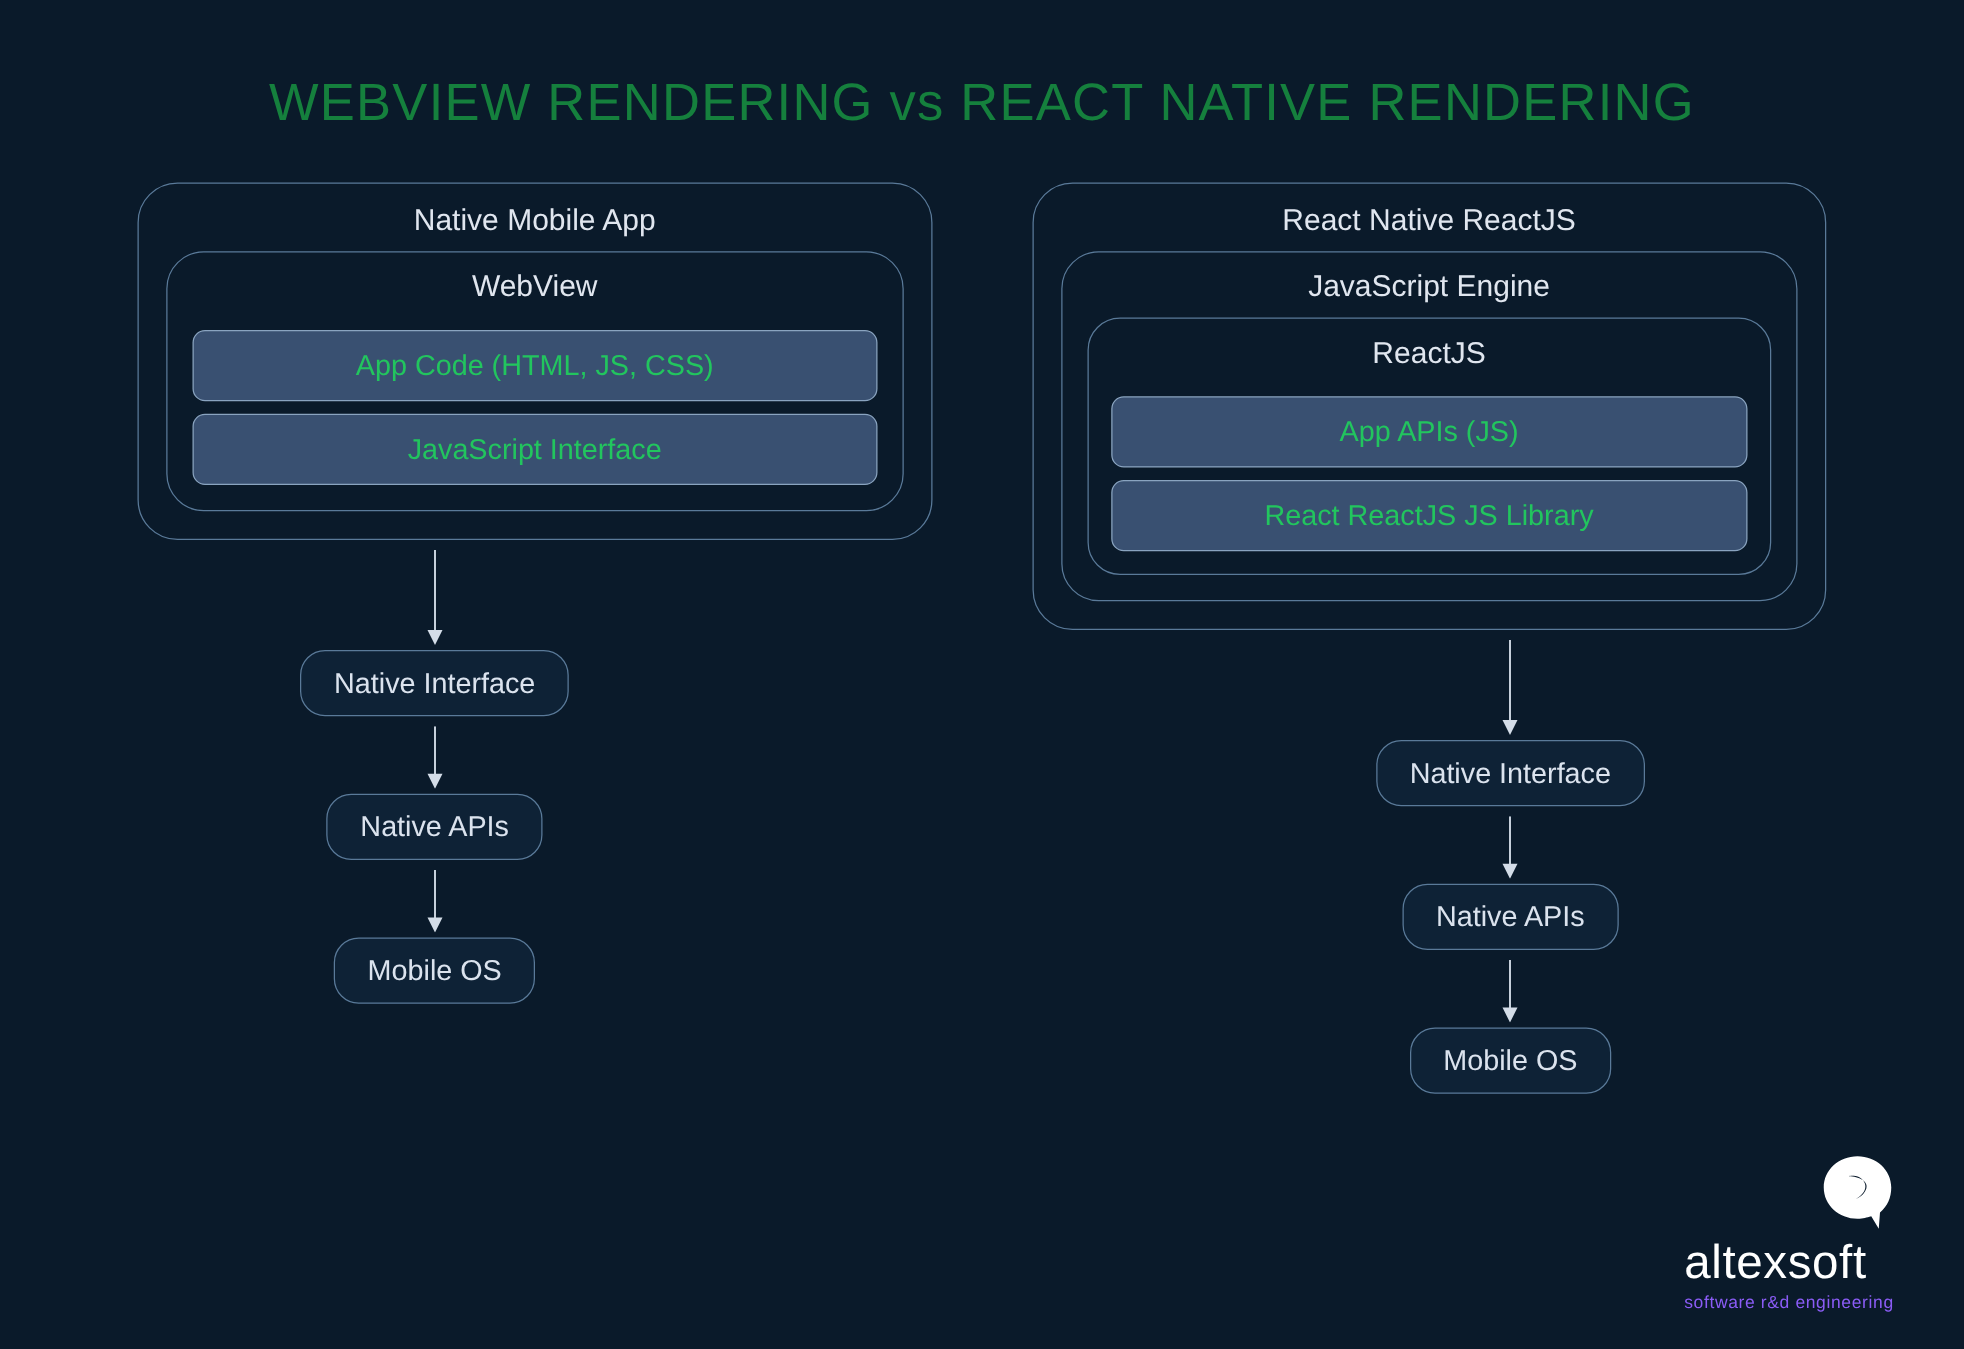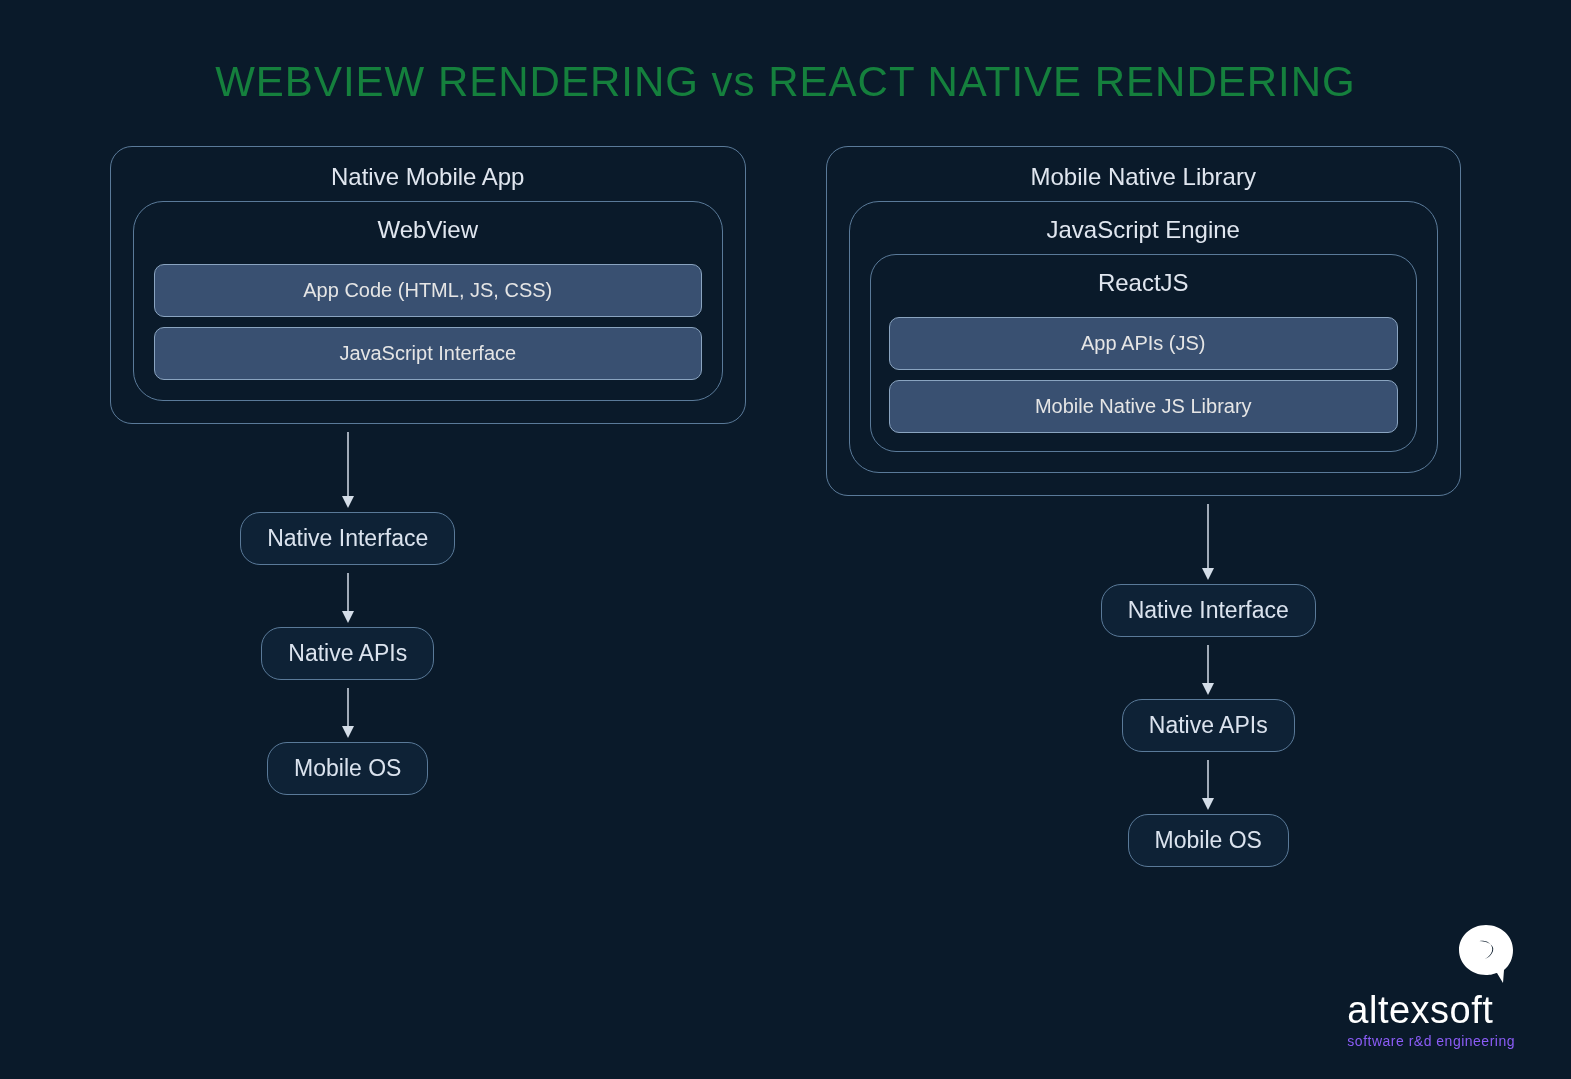--- a/index.html
+++ b/index.html
@@ -29,21 +29,21 @@
   }
   .column {
     flex: 1;
     display: flex;
     flex-direction: column;
     align-items: center;
   }
   
   .outer-box {
     border: 1.5px solid #5a7a99;
-    border-radius: 22px;
+    border-radius: 32px;
     width: 100%;
     padding: 12px 22px 22px 22px;
     text-align: center;
   }
   .outer-title {
     font-size: 24px;
     padding: 4px 0 10px 0;
     color: #e0e6ef;
   }
   .mid-box {
@@ -59,22 +59,22 @@
   .inner-box {
     border: 1.5px solid #5a7a99;
     border-radius: 26px;
     padding: 10px 18px 18px 18px;
   }
   .solid-block {
     background: #395071;
     border: 1.5px solid #8aa4c0;
     border-radius: 10px;
     padding: 14px 0;
-    font-size: 20px;
-    color: #e5e5e5;
+    font-size: 23px;
+    color: #22c55e;
     margin-top: 10px;
   }
   .solid-block:first-of-type { margin-top: 6px; }
   .flow-block {
     border: 1.5px solid #5a7a99;
     border-radius: 20px;
     padding: 12px 26px;
     font-size: 23px;
     color: #dbe3ee;
     background: #0e2236;
@@ -165,27 +165,27 @@
             <line x1="10" y1="0" x2="10" y2="40" stroke="#d4dde8" stroke-width="1.5"></line>
             <polygon points="10,50 4,38 16,38" fill="#d4dde8"></polygon>
           </svg>
       </div>
       <div class="flow-block">Mobile OS</div>
     </div>
   </div>
 
   <div class="column">
     <div class="outer-box">
-      <div class="outer-title">Mobile Native Library</div>
+      <div class="outer-title">React Native ReactJS</div>
       <div class="mid-box">
         <div class="mid-title">JavaScript Engine</div>
         <div class="inner-box">
           <div class="mid-title">ReactJS</div>
           <div class="solid-block">App APIs (JS)</div>
-          <div class="solid-block">Mobile Native JS Library</div>
+          <div class="solid-block">React ReactJS JS Library</div>
         </div>
       </div>
     </div>
 
     <div class="right-align-flow">
       <div class="arrow arrow-long">
         <svg width="20" height="76">
             <line x1="10" y1="0" x2="10" y2="66" stroke="#d4dde8" stroke-width="1.5"></line>
             <polygon points="10,76 4,64 16,64" fill="#d4dde8"></polygon>
           </svg>

